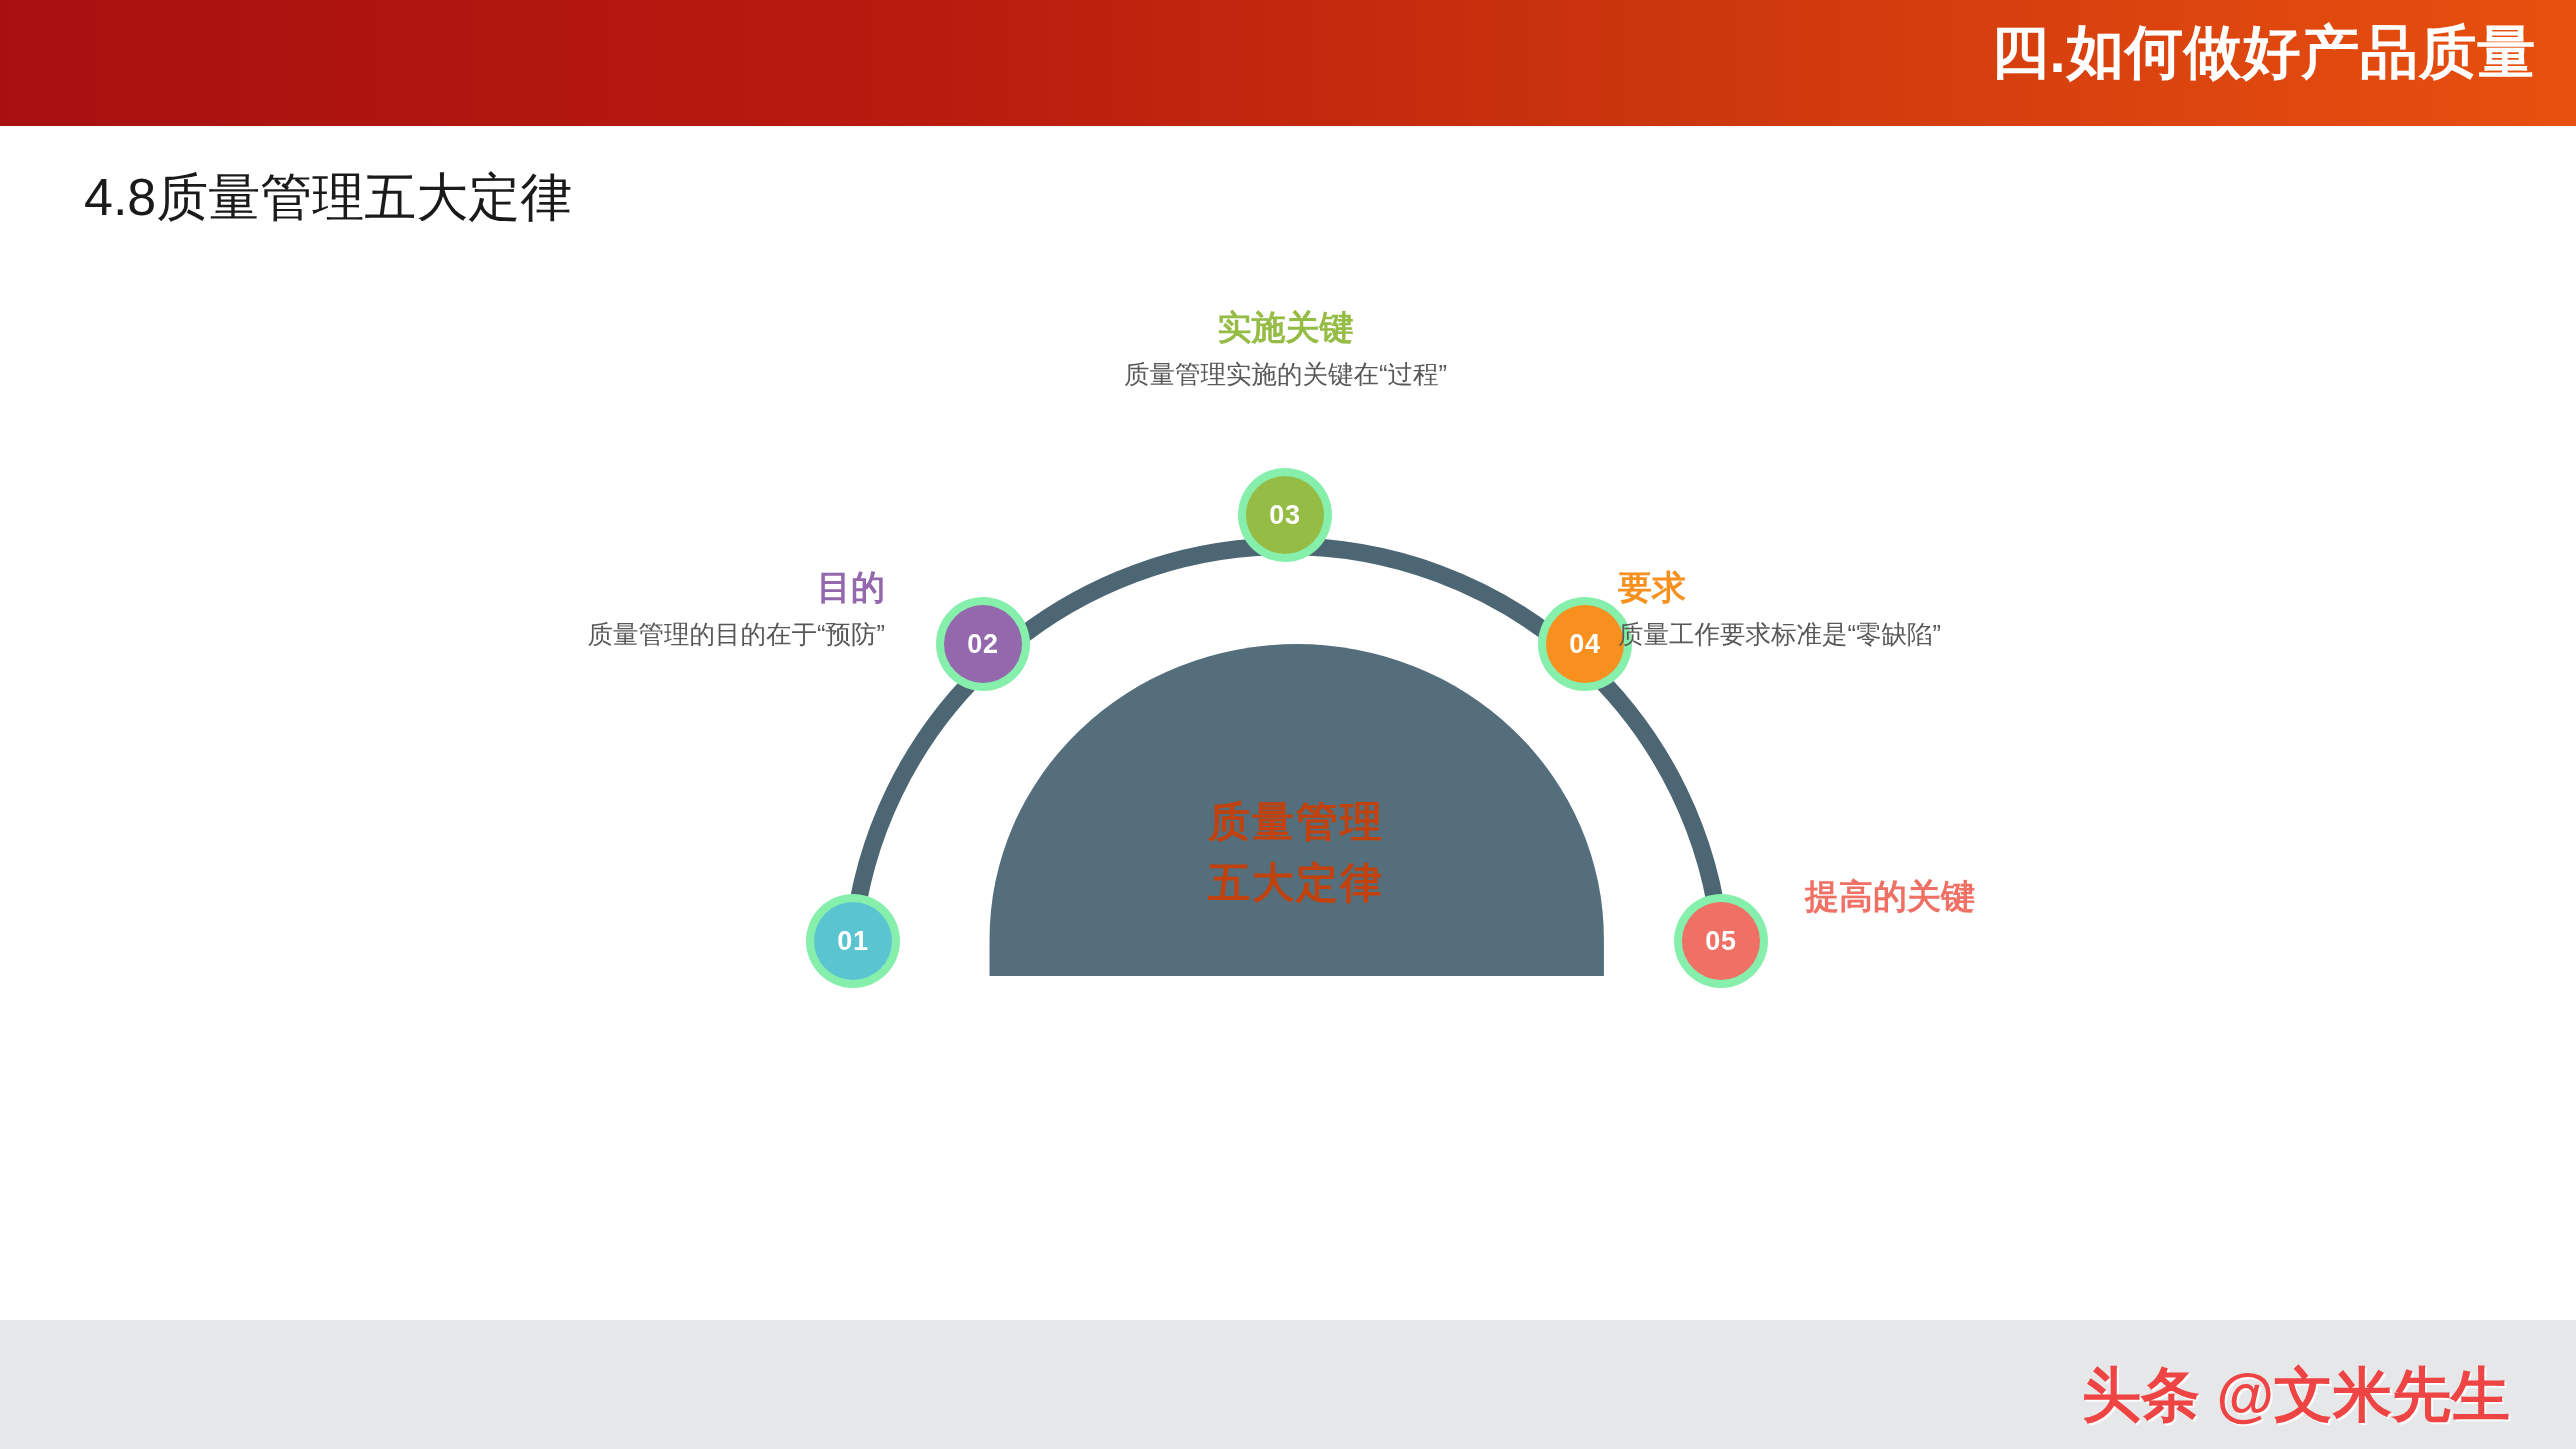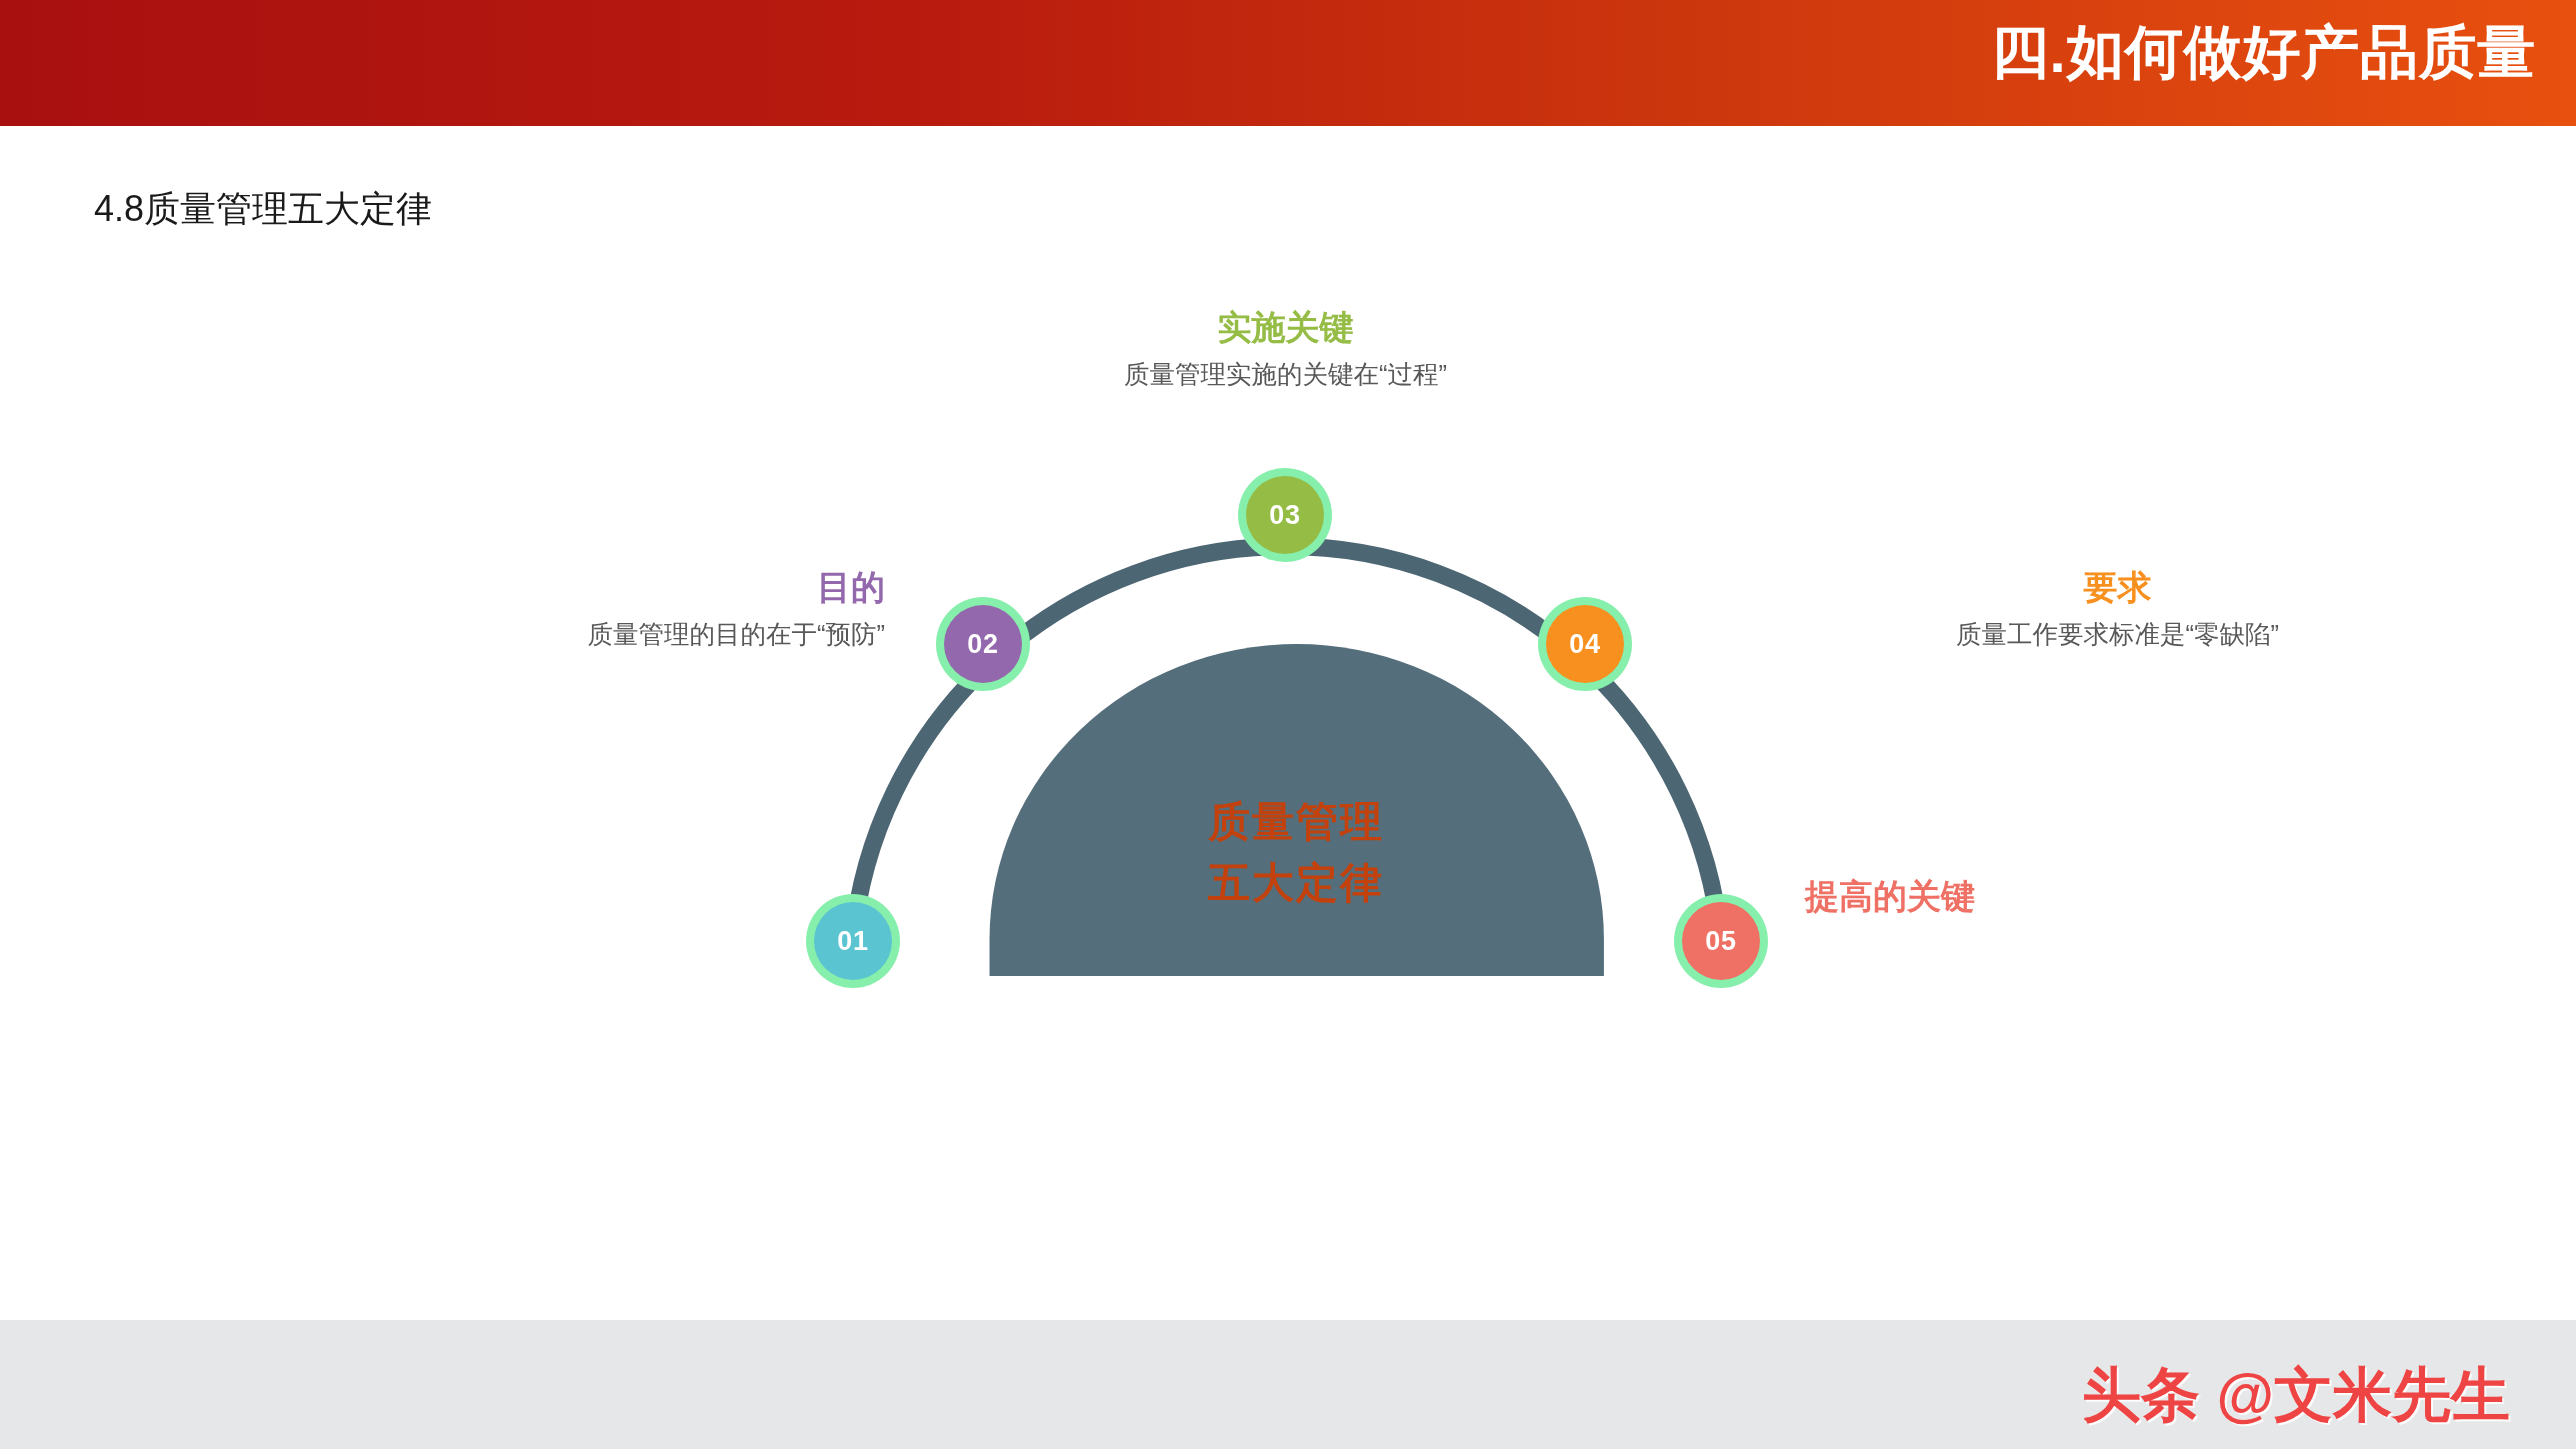--- a/index.html
+++ b/index.html
@@ -31,29 +31,28 @@
     font-weight: 700;
     color: #ffffff;
     letter-spacing: 0.7px;
     white-space: nowrap;
     line-height: 1;
   }
 
   
   .slide-title {
     position: absolute;
-    left: 94px;
+    left: 84px;
     top: 169px;
-    font-size: 36px;
+    font-size: 52px;
     font-weight: 400;
     color: #1a1a1a;
     letter-spacing: 0px;
     line-height: 1.1;
     white-space: nowrap;
-    margin-top: 20px;
   }
 
   
   .stage {
     position: absolute;
     left: 0;
     top: 255px;
     width: 2576px;
     height: 939px;
   }
@@ -181,21 +180,21 @@
     <div class="node-inner" style="background:#95bc45;">03</div>
   </div>
   <div class="callout" style="left:950px; top:54px; width:671px; text-align:center;">
     <div class="cap-title" style="color:#95bc45;">实施关键</div>
     <div class="cap-desc nowrap">质量管理实施的关键在“过程”</div>
   </div>
 
   <div class="node" style="left:1538px; top:342px;">
     <div class="node-inner" style="background:#f7901e;">04</div>
   </div>
-  <div class="callout align-left" style="left:1742px; top:314px; width:751px;text-align:center;">
+  <div class="callout align-left" style="left:1618px; top:314px; width:751px;">
     <div class="cap-title" style="color:#f7901e;">要求</div>
     <div class="cap-desc nowrap">质量工作要求标准是“零缺陷”</div>
   </div>
 
   <div class="node" style="left:1674px; top:639px;">
     <div class="node-inner" style="background:#ef7065;">05</div>
   </div>
   <div class="callout align-left" style="left:1805px; top:623px; width:604px;">
     <div class="cap-title" style="color:#ef7065;">提高的关键</div>
   </div>

